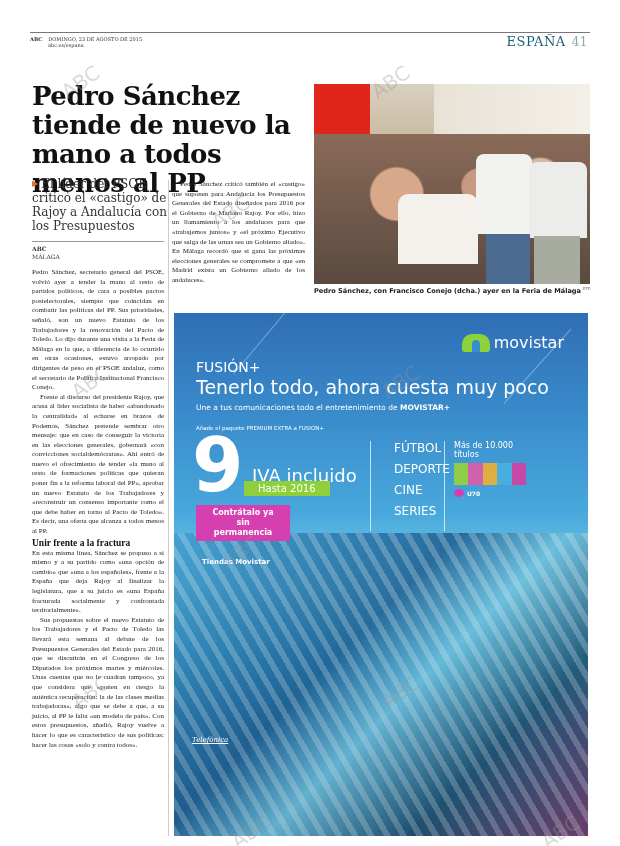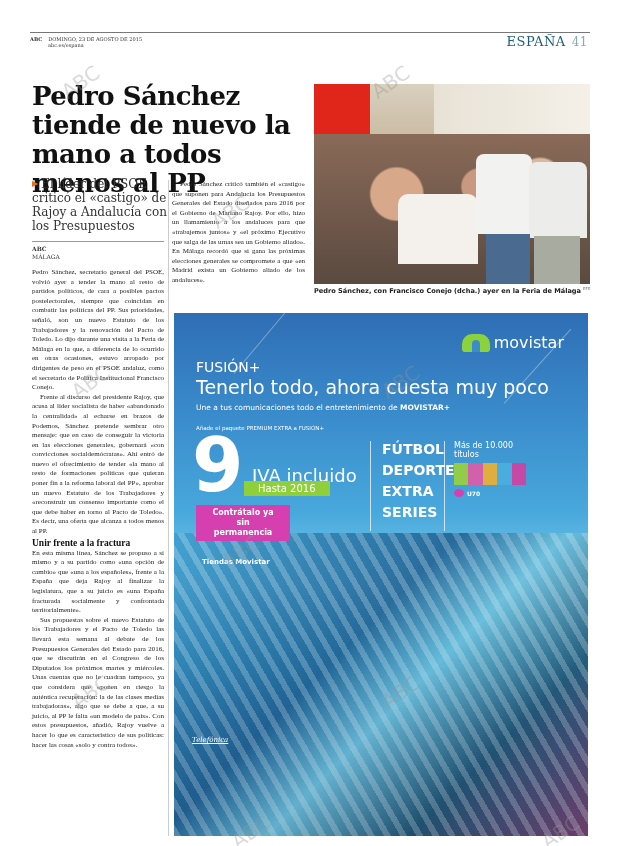--- a/index.html
+++ b/index.html
@@ -47,21 +47,21 @@
   .ad .tagline{position:absolute;left:22px;top:63px;font-size:19px;font-weight:normal;}
   .ad .sub{position:absolute;left:22px;top:90px;font-size:7.5px;}
   .ad .sub b{font-weight:bold;}
   .ad .premium{position:absolute;left:22px;top:112px;font-size:5.5px;}
   .ad .nine{position:absolute;left:18px;top:112px;font-size:74px;font-weight:bold;line-height:80px;}
   .ad .price{position:absolute;left:70px;top:124px;font-size:22px;font-weight:bold;}
   .ad .iva{position:absolute;left:78px;top:152px;font-size:18px;}
   .ad .hasta{position:absolute;left:70px;top:168px;background:#8fd03a;color:#fff;font-size:10px;padding:2px 14px;}
   .ad .cta{position:absolute;left:22px;top:192px;background:#d63fb0;color:#fff;font-size:8px;font-weight:bold;padding:3px 12px;line-height:10px;text-align:center;}
   .ad .vdiv{position:absolute;top:128px;width:1px;height:90px;background:rgba(255,255,255,0.7);}
-  .ad .cat{position:absolute;left:208px;font-size:14px;font-weight:bold;}
+  .ad .cat{position:absolute;left:220px;font-size:12px;font-weight:normal;}
   .ad .mas{position:absolute;left:280px;top:128px;font-size:8px;line-height:9px;}
   .ad .yomvi{position:absolute;left:280px;top:150px;width:72px;height:22px;background:linear-gradient(90deg,#9ad23a 0 20%,#e05aa8 20% 40%,#f0b030 40% 60%,#4ab0e0 60% 80%,#d43fa0 80%);opacity:0.9;}
   .ad .u70{position:absolute;left:280px;top:176px;font-size:6px;font-weight:bold;}
   .ad .u70 .dot{display:inline-block;width:10px;height:8px;border-radius:50%;background:#d63fb0;margin-right:3px;vertical-align:-1px;}
   .ad .tiendas{position:absolute;left:28px;top:245px;font-size:7px;font-weight:bold;}
   .ad .telefonica{position:absolute;left:18px;top:423px;font-size:7px;font-style:italic;color:#fff;font-family:"DejaVu Serif",serif;text-decoration:underline;}
   .ad .fine{position:absolute;left:18px;top:440px;width:380px;font-size:3px;line-height:4px;color:rgba(255,255,255,0.8);}
   .wm{color:rgba(150,150,150,0.35);font-size:20px;font-family:"DejaVu Sans",sans-serif;transform:rotate(-35deg);}
 </style>
 </head>
@@ -129,21 +129,21 @@
   <div class="premium">Añade el paquete PREMIUM EXTRA a FUSIÓN+</div>
 
   <div class="nine">9</div>
   <div class="iva">IVA incluido</div>
   <div class="hasta">Hasta 2016</div>
   <div class="cta" style="width:70px;">Contrátalo ya sin permanencia</div>
 
   <div class="vdiv" style="left:196px;"></div>
   <div class="cat" style="top:128px;">FÚTBOL</div>
   <div class="cat" style="top:149px;">DEPORTE</div>
-  <div class="cat" style="top:170px;">EXTRA</div>
+  <div class="cat" style="top:170px;">CINE</div>
   <div class="cat" style="top:191px;">SERIES</div>
   <div class="vdiv" style="left:270px;"></div>
   <div class="mas" style="width:70px;">Más de 10.000 títulos</div>
   <div class="yomvi"></div>
   <div class="u70"><span class="dot"></span><span>U70</span></div>
 
   <div class="tiendas">Tiendas Movistar</div>
   <div class="telefonica">Telefónica</div>
   <div class="fine"></div>
 </div>

